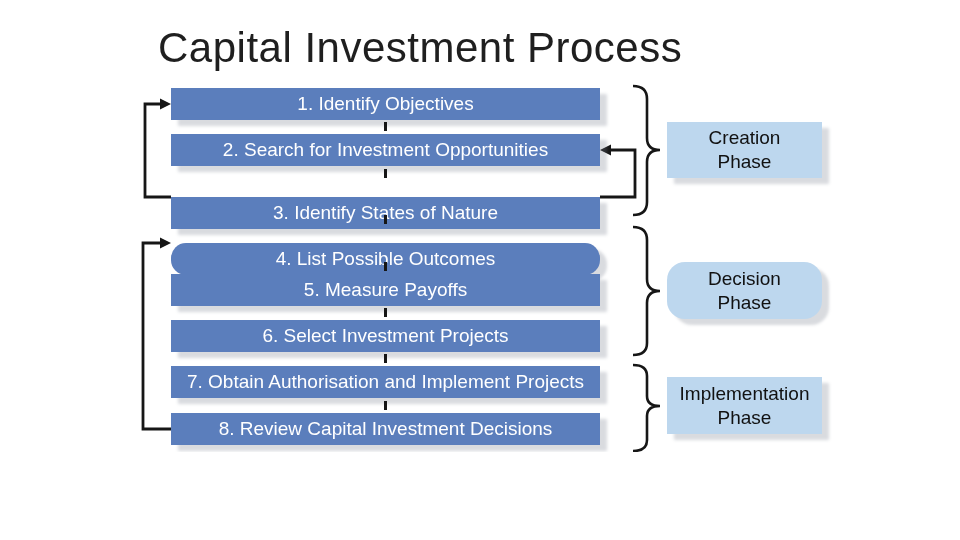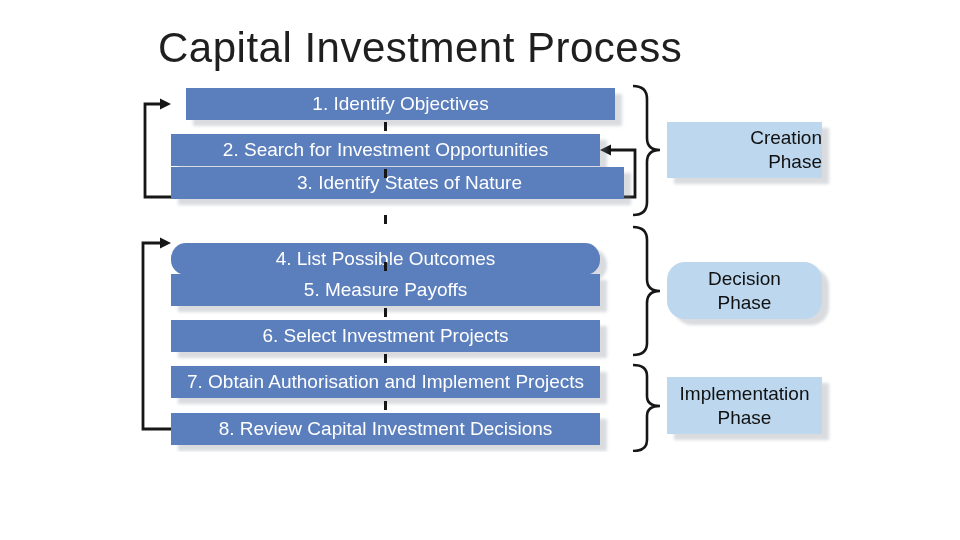--- a/index.html
+++ b/index.html
@@ -75,27 +75,27 @@
     </g>
 
     <path d="M 633,86 Q 647,86 647,99 L 647,138 Q 647,150 660,150 Q 647,150 647,162 L 647,202 Q 647,215 633,215" fill="none" stroke="#161616" stroke-width="2.6"></path>
 
     <path d="M 633,227 Q 647,227 647,240 L 647,279 Q 647,291 660,291 Q 647,291 647,303 L 647,343 Q 647,355 633,355" fill="none" stroke="#161616" stroke-width="2.6"></path>
 
     <path d="M 633,365 Q 647,365 647,376 L 647,396 Q 647,406 660,406 Q 647,406 647,416 L 647,440 Q 647,451 633,451" fill="none" stroke="#161616" stroke-width="2.6"></path>
   </svg>
 
   <div id="steps">
-      <div class="step" style="top: 88px; margin-left: 15px;">
+      <div class="step" style="top: 88px;">
         <span>1. Identify Objectives</span>
       </div>
       <div class="step" style="top: 134px;">
         <span>2. Search for Investment Opportunities</span>
       </div>
-      <div class="step" style="top: 167px; padding-left: 24px;">
+      <div class="step" style="top: 197px;">
         <span>3. Identify States of Nature</span>
       </div>
       <div class="step" style="top: 243px; border-radius: 15px;">
         <span>4. List Possible Outcomes</span>
       </div>
       <div class="step" style="top: 274px;">
         <span>5. Measure Payoffs</span>
       </div>
       <div class="step" style="top: 320px;">
         <span>6. Select Investment Projects</span>
@@ -110,21 +110,21 @@
   <div id="dashes">
       <div class="dash" style="top: 122px;"></div>
       <div class="dash" style="top: 169px;"></div>
       <div class="dash" style="top: 215px;"></div>
       <div class="dash" style="top: 262px;"></div>
       <div class="dash" style="top: 308px;"></div>
       <div class="dash" style="top: 354px;"></div>
       <div class="dash" style="top: 401px;"></div>
     </div>
   <div id="phases">
-      <div class="phase" style="top: 122px; height: 56px; align-items: flex-end;">
+      <div class="phase" style="top: 122px; height: 56px;">
         <span>Creation</span>
         <span>Phase</span>
       </div>
       <div class="phase" style="top: 262px; height: 57px; border-radius: 18px;">
         <span>Decision</span>
         <span>Phase</span>
       </div>
       <div class="phase" style="top: 377px; height: 57px;">
         <span>Implementation</span>
         <span>Phase</span>

